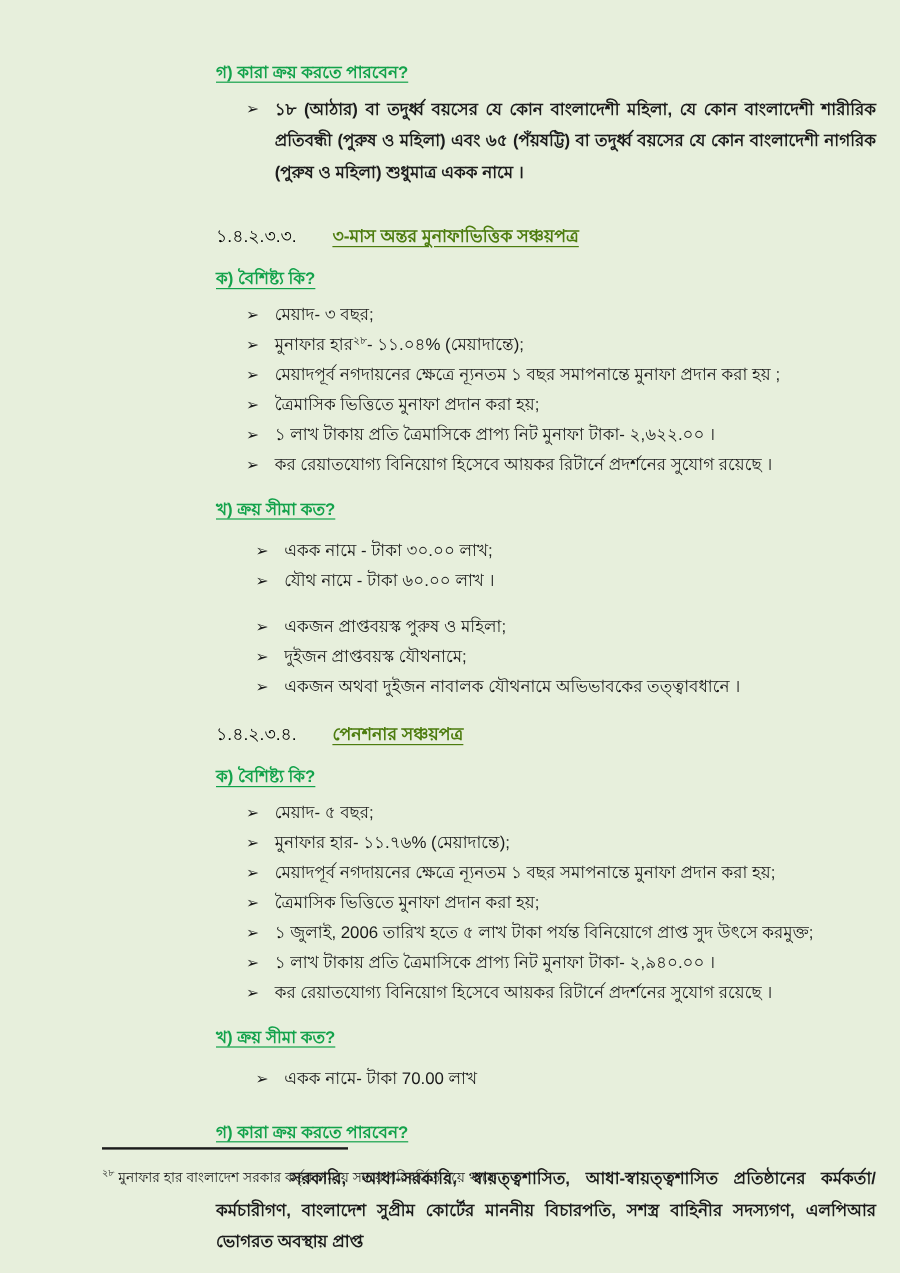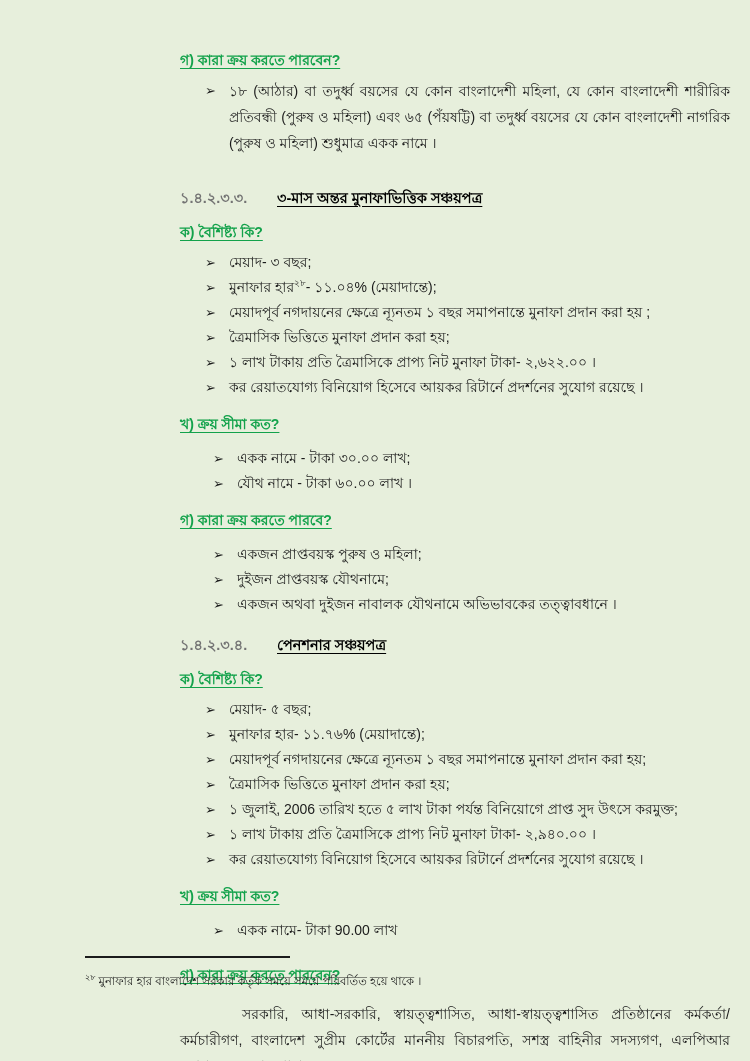--- a/index.html
+++ b/index.html
@@ -27,27 +27,27 @@
     margin:0 0 8px 0;
   }
   .mt{margin-top:5px;}
   .secrow{
     margin-top:32px;
     margin-bottom:14px;
     line-height:20px;
     font-size:14.5px;
   }
   .secnum{
-    color:#737373;
-    font-weight:bold;
+    color:#000000;
+    font-weight:normal;
     display:inline-block;
     width:97px;
   }
   .sectitle{
-    color:#000000;
+    color:#4d7c0f;
     font-weight:bold;
     text-decoration:underline;
     text-underline-offset:3px;
   }
   .blist{margin:0 0 14px 0;padding:0 0 0 25px;}
   .blist.indent2{padding-left:33px;margin-top:12px;}
   .bitem{
     display:flex;
     align-items:flex-start;
     gap:13px;
@@ -55,21 +55,21 @@
     margin:0;
   }
   .blist.big .bitem{line-height:26px;}
   .arrow{
     flex:0 0 auto;
     font-size:13px;
     line-height:25px;
     color:#1b1b1b;
   }
   .btxt{flex:1 1 auto;}
-  .just{text-align:justify;}
+  .just{text-align:justify;font-weight:bold;}
   sup.fnref{
     font-size:9px;
     line-height:0;
     vertical-align:super;
   }
   .para{
     margin:16px 0 0 0;
     line-height:26px;
     text-indent:62px;
   }
@@ -143,21 +143,20 @@
       <div class="bitem">
         <span class="arrow">➢</span>
         <span class="btxt">একক নামে - টাকা ৩০.০০ লাখ;</span>
       </div>
       <div class="bitem">
         <span class="arrow">➢</span>
         <span class="btxt">যৌথ নামে - টাকা ৬০.০০ লাখ ।</span>
       </div>
     </div>
 
-    <div class="h-green mt">গ) কারা ক্রয় করতে পারবে?</div>
     <div class="blist indent2">
       <div class="bitem">
         <span class="arrow">➢</span>
         <span class="btxt">একজন প্রাপ্তবয়স্ক পুরুষ ও মহিলা;</span>
       </div>
       <div class="bitem">
         <span class="arrow">➢</span>
         <span class="btxt">দুইজন প্রাপ্তবয়স্ক যৌথনামে;</span>
       </div>
       <div class="bitem">
@@ -199,21 +198,21 @@
       <div class="bitem">
         <span class="arrow">➢</span>
         <span class="btxt">কর রেয়াতযোগ্য বিনিয়োগ হিসেবে আয়কর রিটার্নে প্রদর্শনের সুযোগ রয়েছে ।</span>
       </div>
     </div>
 
     <div class="h-green mt">খ) ক্রয় সীমা কত?</div>
     <div class="blist indent2">
       <div class="bitem">
         <span class="arrow">➢</span>
-        <span class="btxt">একক নামে- টাকা 90.00 লাখ</span>
+        <span class="btxt">একক নামে- টাকা 70.00 লাখ</span>
       </div>
     </div>
 
     <div class="h-green mt" style="margin-top:22px;">গ) কারা ক্রয় করতে পারবেন?</div>
     <p class="para just">সরকারি, আধা-সরকারি, স্বায়ত্ত্বশাসিত, আধা-স্বায়ত্ত্বশাসিত প্রতিষ্ঠানের কর্মকর্তা/কর্মচারীগণ, বাংলাদেশ সুপ্রীম কোর্টের মাননীয় বিচারপতি, সশস্ত্র বাহিনীর সদস্যগণ, এলপিআর ভোগরত অবস্থায় প্রাপ্ত</p>
 
   </div>
 
   <div class="footnote">
     <div class="fn-rule"></div>

